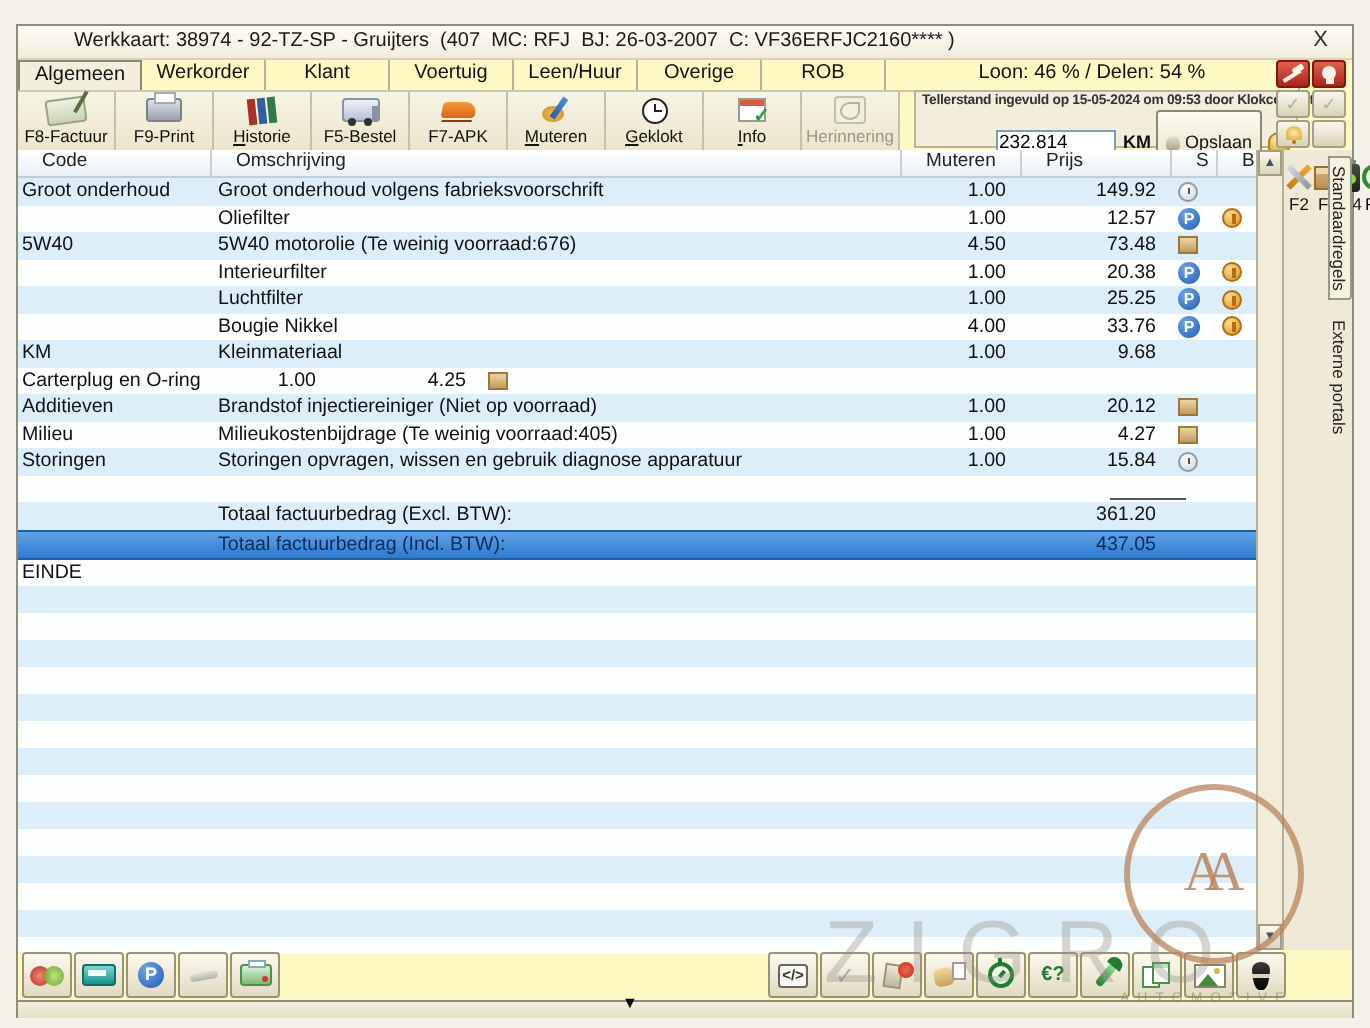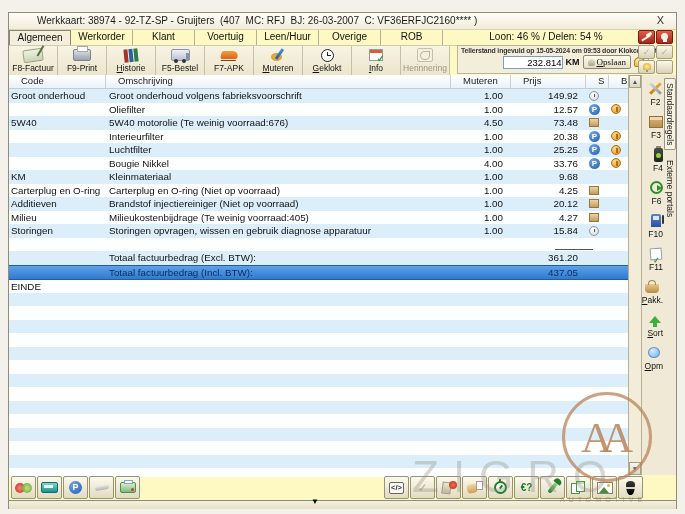--- a/index.html
+++ b/index.html
@@ -22,23 +22,23 @@
   .tbtn{width:49px;box-sizing:border-box;border-right:1px solid #c6c0a6;text-align:center;background:linear-gradient(#f8f4e4,#ece5cc);position:relative;cursor:default}
   .tbtn .ticon{height:16px;display:flex;align-items:center;justify-content:center;margin-top:1px}
   .tbtn .tlabel{display:block;font-size:8.5px;line-height:10px;color:#111;white-space:nowrap}
   .tbtn.disabled .tlabel{color:#9b9685}
   .ul::first-letter{text-decoration:underline}
 
   
   .tellerpanel{position:absolute;left:448px;top:32px;width:192px;height:29px;box-sizing:border-box;border:1px solid #b9b39a;background:#f3eeda}
   .tnote{font-size:6.9px;font-weight:bold;color:#333;white-space:nowrap;padding:1px 0 0 3px;letter-spacing:-0.15px}
   .trow2{display:flex;align-items:center;justify-content:flex-end;gap:3px;padding:1px 3px 0 0}
-  .km-input{width:58px;height:11px;font-size:9.5px;text-align:right;border:1px solid #7f9db9;background:#fff;padding:0 0;font-family:"Liberation Sans",sans-serif}
+  .km-input{width:58px;height:11px;font-size:9.5px;text-align:left;border:1px solid #7f9db9;background:#fff;padding:0 0;font-family:"Liberation Sans",sans-serif}
   .km-unit{font-size:9px;font-weight:bold;color:#111}
-  .opslaan{height:14px;font-size:9px;color:#111;background:linear-gradient(#fdfbf0,#e6dfc4);border:1px solid #8a8775;border-radius:2px;padding:0 4px;display:flex;align-items:center;gap:2px;font-family:Liberation Serif, serif}
+  .opslaan{height:32px;font-size:9px;color:#111;background:linear-gradient(#fdfbf0,#e6dfc4);border:1px solid #8a8775;border-radius:2px;padding:0 4px;display:flex;align-items:center;gap:2px;font-family:Liberation Sans, sans-serif}
   .stamp{width:7px;height:7px;border-radius:50% 50% 2px 2px;background:linear-gradient(#e8e2ce,#a9a288);display:inline-block}
   .bellgold{width:11px;height:10px;border-radius:50% 50% 20% 20%;background:radial-gradient(circle at 35% 30%,#ffe9a8,#d9a62a);border:1px solid #b08312;box-sizing:border-box}
 
   
   .quickgrid{position:absolute;right:1px;top:17px;width:37px;display:grid;grid-template-columns:17px 17px;grid-auto-rows:14px;gap:1px}
   .qbtn{background:linear-gradient(#fbf8ec,#d9d2b6);border:1px solid #a49e84;border-radius:2px;box-sizing:border-box;position:relative;overflow:hidden}
   .qbtn.red{background:linear-gradient(#e0604e,#a8261a);border-color:#7e170d}
   .qi-hammer::before{content:"";position:absolute;left:2px;top:6px;width:10px;height:2px;background:#f6efe2;transform:rotate(-32deg)}
   .qi-hammer::after{content:"";position:absolute;left:7px;top:2px;width:6px;height:3px;background:#fdf8ea;border-radius:1px;transform:rotate(-32deg)}
   .qi-glove::before{content:"";position:absolute;left:4px;top:2px;width:7px;height:7px;border-radius:50%;background:#f8f2e4}
@@ -78,21 +78,21 @@
   
   .sb{position:absolute;right:0;top:0;width:13px;height:400px;background:#f2ecd9;border-left:1px solid #b6b098;box-sizing:border-box}
   .sb-btn{position:absolute;left:0;width:12px;height:13px;background:linear-gradient(#fbf8ec,#ddd6bc);border:1px solid #a49e84;box-sizing:border-box;font-size:6.5px;line-height:11px;text-align:center;color:#44526b}
   .sb-up{top:0}.sb-down{bottom:0}
 
   
   .sidebar{position:absolute;left:633px;top:62px;width:34px;height:400px;background:#efe9d6}
   .side-tabcol{position:absolute;right:0;top:3px;width:13px;display:flex;flex-direction:column;gap:5px;align-items:center}
   .svtab{writing-mode:vertical-rl;font-size:8.5px;color:#222;padding:4px 0;border:1px solid transparent;border-radius:0 2px 2px 0}
   .svtab.active{background:#f7f2e1;border:1px solid #9a9785}
-  .side-items{position:absolute;left:0;top:6px;width:21px;display:flex;flex-direction:column;align-items:flex-end}
+  .side-items{position:absolute;left:0;top:6px;width:21px;display:flex;flex-direction:row;align-items:center}
   .sitem{display:flex;flex-direction:column;align-items:center;margin-bottom:7px;cursor:default}
   .slabel{display:block;font-size:8.5px;color:#111;margin-top:1px;white-space:nowrap}
   .sicon{height:15px;display:flex;align-items:center;justify-content:center}
 
   .si-tools{position:relative;width:15px;height:15px}
   .si-tools::before{content:"";position:absolute;left:6px;top:0;width:3px;height:15px;background:linear-gradient(#f0a932,#c97e10);transform:rotate(45deg)}
   .si-tools::after{content:"";position:absolute;left:6px;top:0;width:3px;height:15px;background:linear-gradient(#d4d9df,#8f979e);transform:rotate(-45deg)}
   .si-box{width:14px;height:12px;background:linear-gradient(#d7b57f,#b98f4e);border:1px solid #97702f;box-sizing:border-box;position:relative}
   .si-box::before{content:"";position:absolute;left:0;top:0;width:100%;height:3px;background:#eed9ad}
   .si-batt{width:9px;height:14px;background:linear-gradient(#4a4f45,#1e221c);border-radius:2px;position:relative}
@@ -174,21 +174,21 @@
   .bi-top{width:9px;height:14px;background:linear-gradient(#3a3a3a,#000);border-radius:50% 50% 40% 40%/25% 25% 75% 75%;position:relative}
   .bi-top::after{content:"";position:absolute;left:0;top:6px;width:9px;height:2px;background:#d9d5c5}
 
   
   .statusbar{position:absolute;left:0;top:487px;width:100%;height:8px;border-top:1px solid #8f8c79;background:linear-gradient(#f4efdd,#e7e0c6)}
   .splitter{position:absolute;left:302px;top:-3px;font-size:8px;color:#000;line-height:8px}
 
   
   .wm{pointer-events:none}
   .wm-circle{position:absolute;left:562px;top:392px;width:90px;height:90px;border:3px solid rgba(186,132,91,.75);border-radius:50%;display:flex;align-items:center;justify-content:center;z-index:60;box-sizing:border-box}
-  .wm-mono{font-family:"Liberation Serif",serif;font-size:43px;color:rgba(186,132,91,.85);letter-spacing:-10px;padding-right:10px}
+  .wm-mono{font-family:"Liberation Serif",serif;font-size:28px;color:rgba(186,132,91,.85);letter-spacing:-10px;padding-right:10px}
   .wm-text{position:absolute;left:412px;top:452px;font-size:44px;color:rgba(145,140,130,.35);letter-spacing:14px;z-index:59;font-family:"Liberation Sans",sans-serif}
   .wm-sub{position:absolute;left:560px;top:496px;font-size:7px;letter-spacing:4px;color:rgba(150,120,90,.55);z-index:59}
 </style>
 </head>
 <body>
 
 <div class="window">
 
   <div class="titlebar">
     <span class="title">Werkkaart: 38974 - 92-TZ-SP - Gruijters  (407  MC: RFJ  BJ: 26-03-2007  C: VF36ERFJC2160**** )</span>
@@ -378,21 +378,20 @@
     <div class="trow alt1">
       <span class="cc">KM</span>
         <span class="co">Kleinmateriaal</span>
         <span class="ca">1.00</span>
         <span class="cp">9.68</span>
         <span class="cs"></span>
         <span class="cb"></span>
     </div>
     <div class="trow alt0">
       <span class="cc">Carterplug en O-ring</span>
-        <span class="co">Carterplug en O-ring (Niet op voorraad)</span>
         <span class="ca">1.00</span>
         <span class="cp">4.25</span>
         <span class="cs">
           <span class="ic ic-stock"></span>
         </span>
         <span class="cb"></span>
     </div>
     <div class="trow alt1">
       <span class="cc">Additieven</span>
         <span class="co">Brandstof injectiereiniger (Niet op voorraad)</span>

